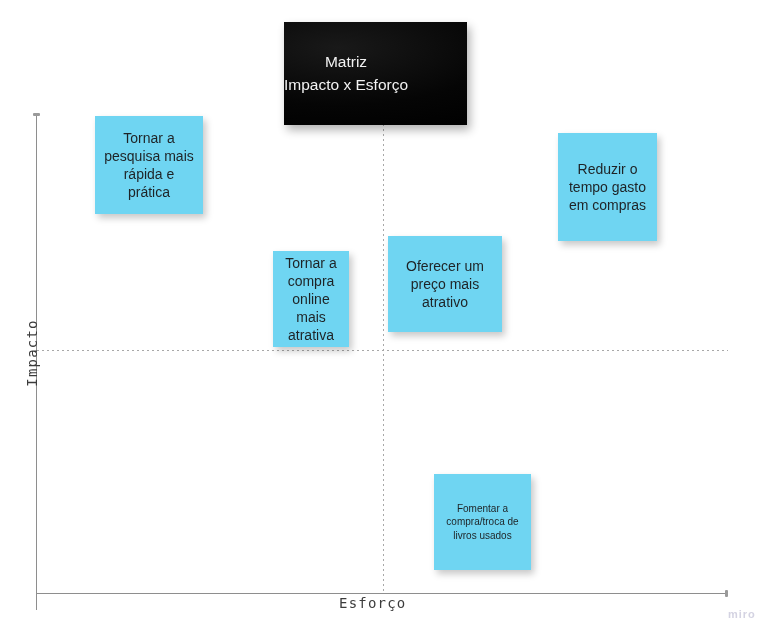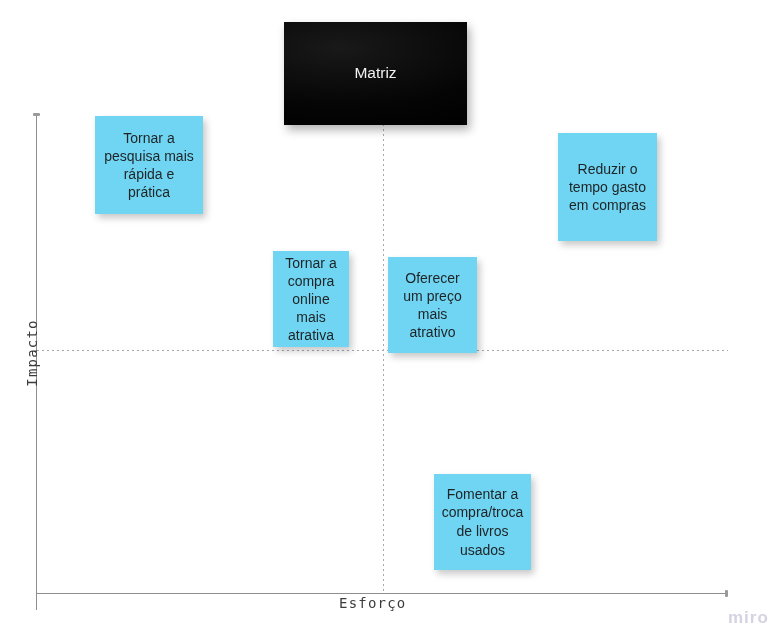--- a/index.html
+++ b/index.html
@@ -111,21 +111,20 @@
     left: 284px;
     top: 22px;
     width: 183px;
     height: 103px;
     background: #050505;
     background-image:
       radial-gradient(ellipse 140% 90% at 30% 25%, #191919 0%, #050505 62%, #000000 100%);
     box-shadow: 3px 5px 9px rgba(0,0,0,0.30);
     display: flex;
     align-items: center;
-    justify-content: center;
     z-index: 6;
   }
   #title-card .title-text {
     color: #f2f2f2;
     font-size: 15.5px;
     line-height: 1.45;
     text-align: center;
     font-family: "Liberation Sans", sans-serif;
   }
   #title-card .title-text .l1 { display: block; }
@@ -145,38 +144,38 @@
   }
   .sticky .note-text {
     text-align: center;
     color: #1e2326;
     font-size: 14px;
     line-height: 1.30;
     font-family: "Liberation Sans", sans-serif;
     word-wrap: break-word;
   }
   .sticky.small .note-text {
-    font-size: 14px;
+    font-size: 10px;
     line-height: 1.33;
   }
 
   
   #note-pesquisa   { left: 95px;  top: 116px; width: 108px; height: 98px;  }
   #note-reduzir    { left: 558px; top: 133px; width: 99px;  height: 108px; }
   #note-compra     { left: 273px; top: 251px; width: 76px;  height: 96px;  }
-  #note-preco      { left: 388px; top: 257px; width: 89px;  height: 96px;  }
+  #note-preco      { left: 388px; top: 236px; width: 114px;  height: 96px;  }
   #note-fomentar   { left: 434px; top: 474px; width: 97px;  height: 96px;  }
 
   
   #watermark {
     position: absolute;
     left: 728px;
     top: 608px;
     font-family: "Liberation Sans", sans-serif;
-    font-size: 17px;
+    font-size: 11px;
     font-weight: bold;
     letter-spacing: 1px;
     color: #d4d3e2;
     user-select: none;
   }
 </style>
 </head>
 <body>
 
 <div id="board">
@@ -188,20 +187,21 @@
 
   <div class="guide guide-h"></div>
   <div class="guide guide-v"></div>
 
   <div class="axis-title axis-title-y">Impacto</div>
   <div class="axis-title axis-title-x">Esforço</div>
 
   <div id="title-card">
     <div class="title-text">
       <span class="l1">Matriz</span>
+      <span class="l2">Impacto x Esforço</span>
     </div>
   </div>
 
   <div class="sticky" id="note-pesquisa">
     <div class="note-text">Tornar a pesquisa mais rápida e prática</div>
   </div>
 
   <div class="sticky" id="note-reduzir">
     <div class="note-text">Reduzir o tempo gasto em compras</div>
   </div>

